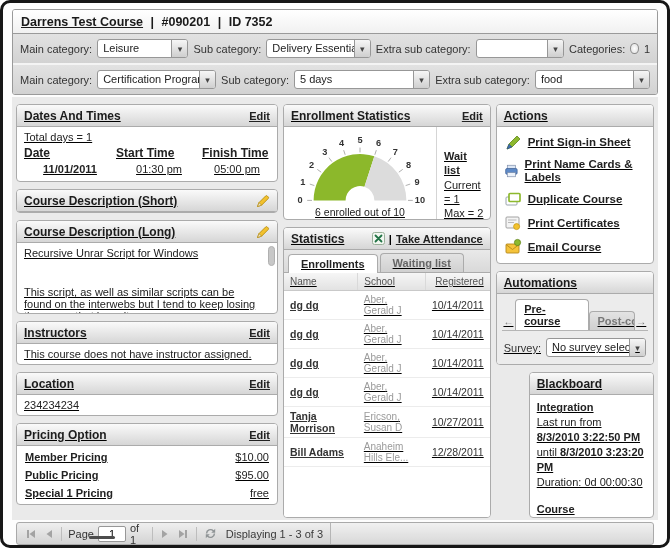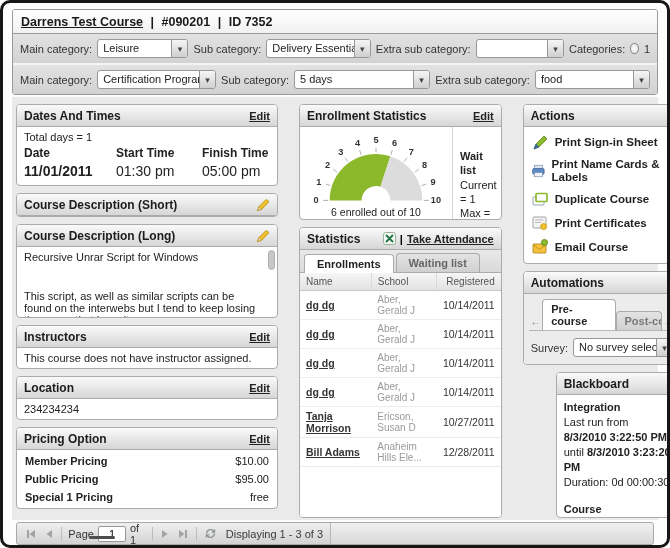--- a/index.html
+++ b/index.html
@@ -27,39 +27,39 @@
   .select .val{ font-size:11px; color:#222; padding:2px 4px 0 5px; overflow:hidden; white-space:nowrap; flex:1; }
   .select .dd{ width:16px; background:linear-gradient(#f6f6f6,#cfcfcf); border-left:1px solid #979797;
     color:#444; font-size:9px; display:flex; align-items:center; justify-content:center; }
   .sel-main1{ width:124px; } .sel-sub1{ width:142px; } .sel-extra1{ width:120px; }
   .sel-main2{ width:124px; } .sel-sub2{ width:142px; } .sel-extra2{ width:120px; }
   .radio{ width:11px; height:11px; border:1px solid #8a8a8a; border-radius:50%;
     background:radial-gradient(#ffffff,#dcdcdc); display:inline-block; }
   .cat-count{ font-size:11px; color:#333; }
 
   
-  .content{ flex:1; display:flex; gap:21px; background:#eaeaea; padding:7px 4px 2px 4px; min-height:0; margin-top:2px; }
+  .content{ flex:1; display:flex; gap:5px; background:#eaeaea; padding:7px 4px 2px 4px; min-height:0; margin-top:2px;text-decoration:underline; }
   .col{ display:flex; flex-direction:column; gap:7px; min-height:0; }
   .col-left{ width:262px; }
   .col-mid{ width:237px; }
   .col-right{ flex:1; }
 
   .panel{ border:1px solid #ababab; border-radius:4px; background:#fff; overflow:hidden; flex-shrink:0; }
   .panel-header{ height:22px; padding:0 7px; display:flex; align-items:center; justify-content:space-between;
     background:linear-gradient(#fafafa,#d6d6d6); border-bottom:1px solid #ababab; }
   .panel-header h3{ font-size:12px; font-weight:bold; color:#1c1c1c; }
   .edit-link{ font-size:11px; font-weight:bold; color:#222; text-decoration:underline; cursor:pointer; }
   .panel-body{ font-size:11px; color:#222; }
 
   
   .dates-body{ padding:4px 7px 6px 7px; }
   .dates-total{ font-size:11px; margin-bottom:3px; }
   .dt-grid{ display:grid; grid-template-columns:92px 86px 70px; row-gap:3px; }
   .dt-grid .h{ font-size:12px; font-weight:bold; }
-  .dt-grid .v{ font-size:14px; }
+  .dt-grid .v{ font-size:11px;text-align:center; }
   .dt-grid .vb{ font-weight:bold; }
 
   .desc-body{ padding:4px 7px; font-size:11px; }
   .long-body{ height:70px; position:relative; padding:4px 14px 4px 7px; }
   .long-spacer{ height:27px; }
   .fake-scroll{ position:absolute; right:2px; top:3px; width:7px; height:20px; border-radius:4px;
     background:#c7c7c7; border:1px solid #b0b0b0; }
 
   .price-rows{ padding:2px 0 2px 0; }
   .price-row{ display:flex; justify-content:space-between; padding:3px 8px; }

